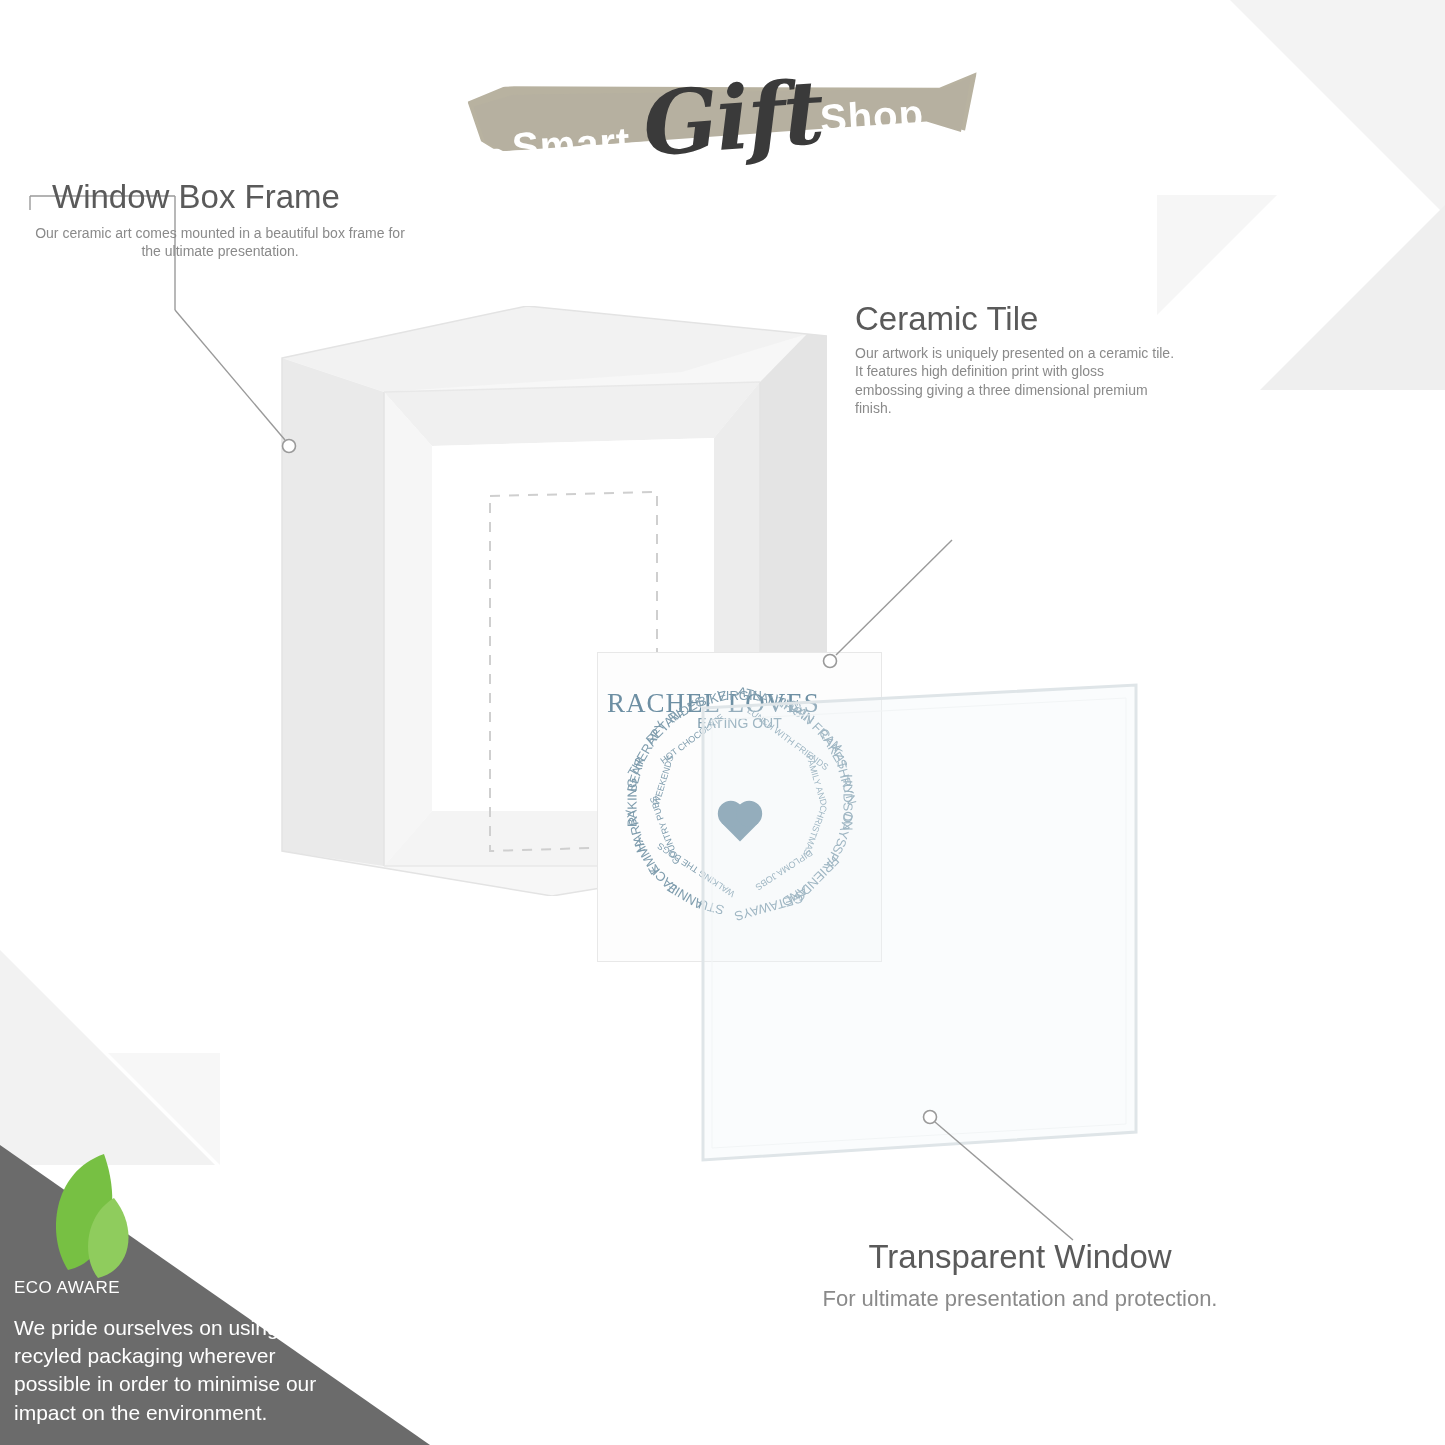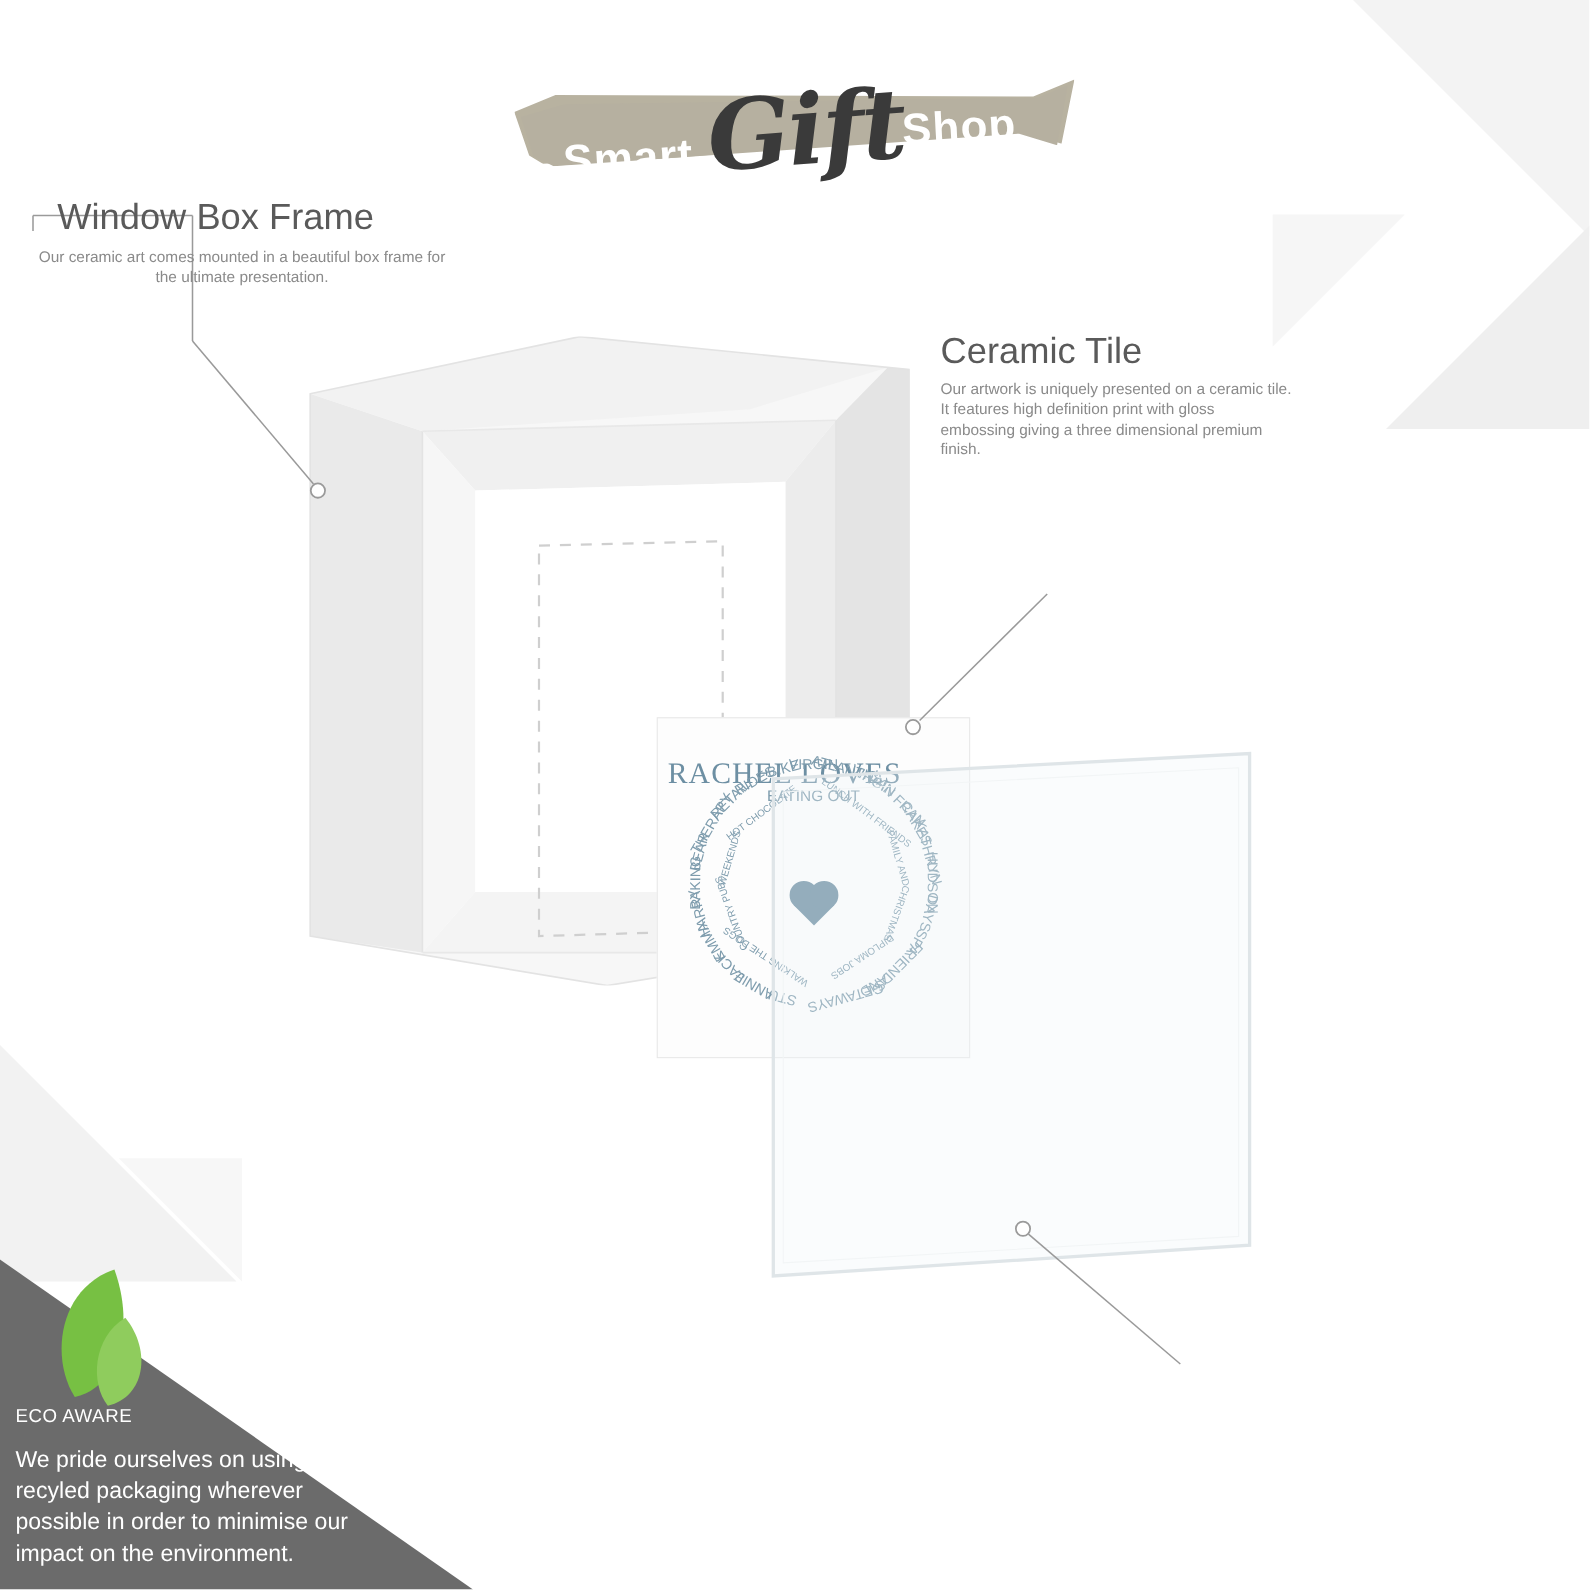--- a/index.html
+++ b/index.html
@@ -274,20 +274,24 @@
   <div id="cal-frame">
     <div class="callout-title">Window Box Frame</div>
     <div class="callout-body">Our ceramic art comes mounted in a beautiful box frame for the ultimate presentation.</div>
   </div>
 
   <div id="cal-tile">
     <div class="callout-title">Ceramic Tile</div>
     <div class="callout-body">Our artwork is uniquely presented on a ceramic tile. It features high definition print with gloss embossing giving a three dimensional premium finish.</div>
   </div>
 
+  <div id="cal-window">
+    <div class="callout-title">Transparent Window</div>
+    <div class="callout-body">For ultimate presentation and protection.</div>
+  </div>
 
   <div class="tri tri-eco"></div>
   <div class="leaf-wrap">
     <svg width="150" height="135" viewBox="0 0 150 135">
       <path d="M76 4 C24 22 18 86 40 120 C78 112 96 60 76 4 Z" fill="#77c043"></path>
       <path d="M86 48 C56 66 54 108 70 128 C104 120 110 78 86 48 Z" fill="#8fcc5d"></path>
     </svg>
   </div>
   <div class="eco">
     <p class="eco-title">ECO AWARE</p>

